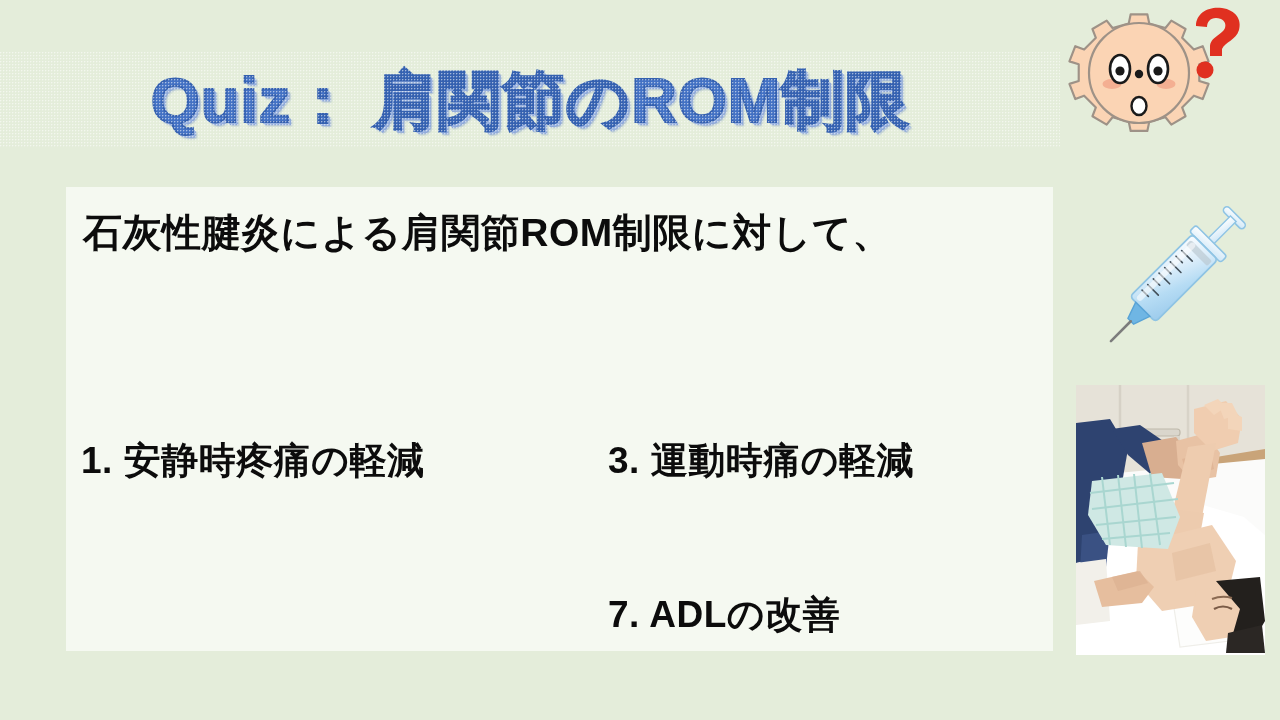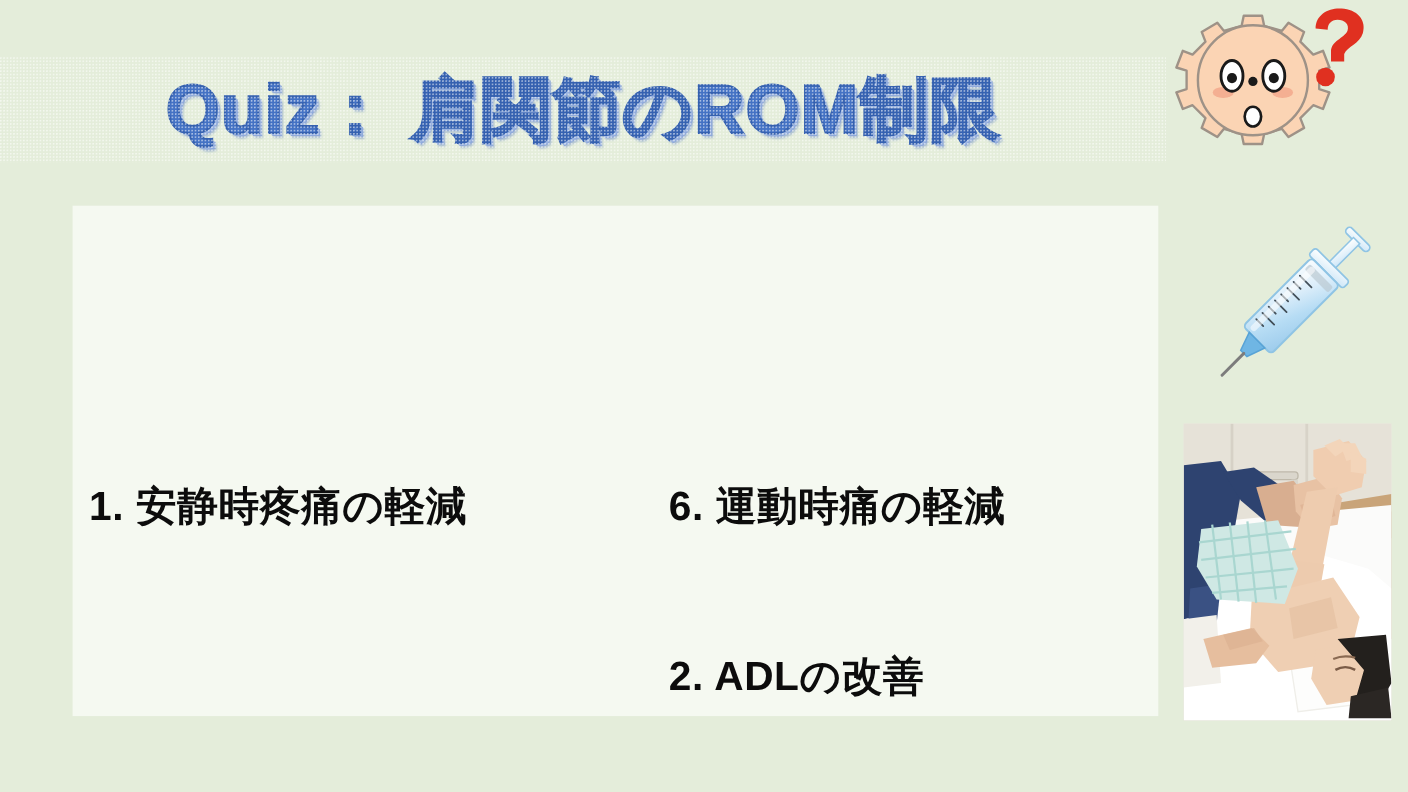--- a/index.html
+++ b/index.html
@@ -135,24 +135,25 @@
 <body>
 
 <div id="slide">
 
   <div id="title-wrap">
     <div id="slide-title">Quiz：  肩関節のROM制限</div>
     <div id="title-dither"></div>
   </div>
 
   <div id="content-box">
+    <div class="q-line" id="q-line-1">石灰性腱炎による肩関節ROM制限に対して、</div>
 
     <div class="opt opt-col-a opt-row-1">1. 安静時疼痛の軽減</div>
-    <div class="opt opt-col-b opt-row-1">6. 運動時痛の軽減</div>
-    <div class="opt opt-col-b opt-row-2">2. ADLの改善</div>
+    <div class="opt opt-col-b opt-row-1">3. 運動時痛の軽減</div>
+    <div class="opt opt-col-b opt-row-2">7. ADLの改善</div>
   </div>
 
   <svg id="gear-mascot" viewBox="0 0 142 142">
     <g transform="translate(71,71)">
       <g fill="#FBD4B4" stroke="#9E9287" stroke-width="2.2" stroke-linejoin="round">
         <path d="M -8.5 -66 L 8.5 -66 L 10.5 -56.5 L 27 -52 L 33 -59.5 L 47.5 -51 L 44 -42 L 56 -30 L 65 -33.5 L 71 -18 L 61.5 -15 L 61.5 2 L 71 5 L 65 20.5 L 56 17 L 44 29 L 47.5 38 L 33 46.5 L 27 39 L 10.5 43.5 L 8.5 53 L -8.5 53 L -10.5 43.5 L -27 39 L -33 46.5 L -47.5 38 L -44 29 L -56 17 L -65 20.5 L -71 5 L -61.5 2 L -61.5 -15 L -71 -18 L -65 -33.5 L -56 -30 L -44 -42 L -47.5 -51 L -33 -59.5 L -27 -52 L -10.5 -56.5 Z" transform="scale(0.98) rotate(0)"></path>
         <circle cx="0" cy="-6" r="50"></circle>
       </g>
 
       <ellipse cx="-27" cy="5" rx="9.5" ry="5" fill="#F2A88C" opacity="0.85"></ellipse>

